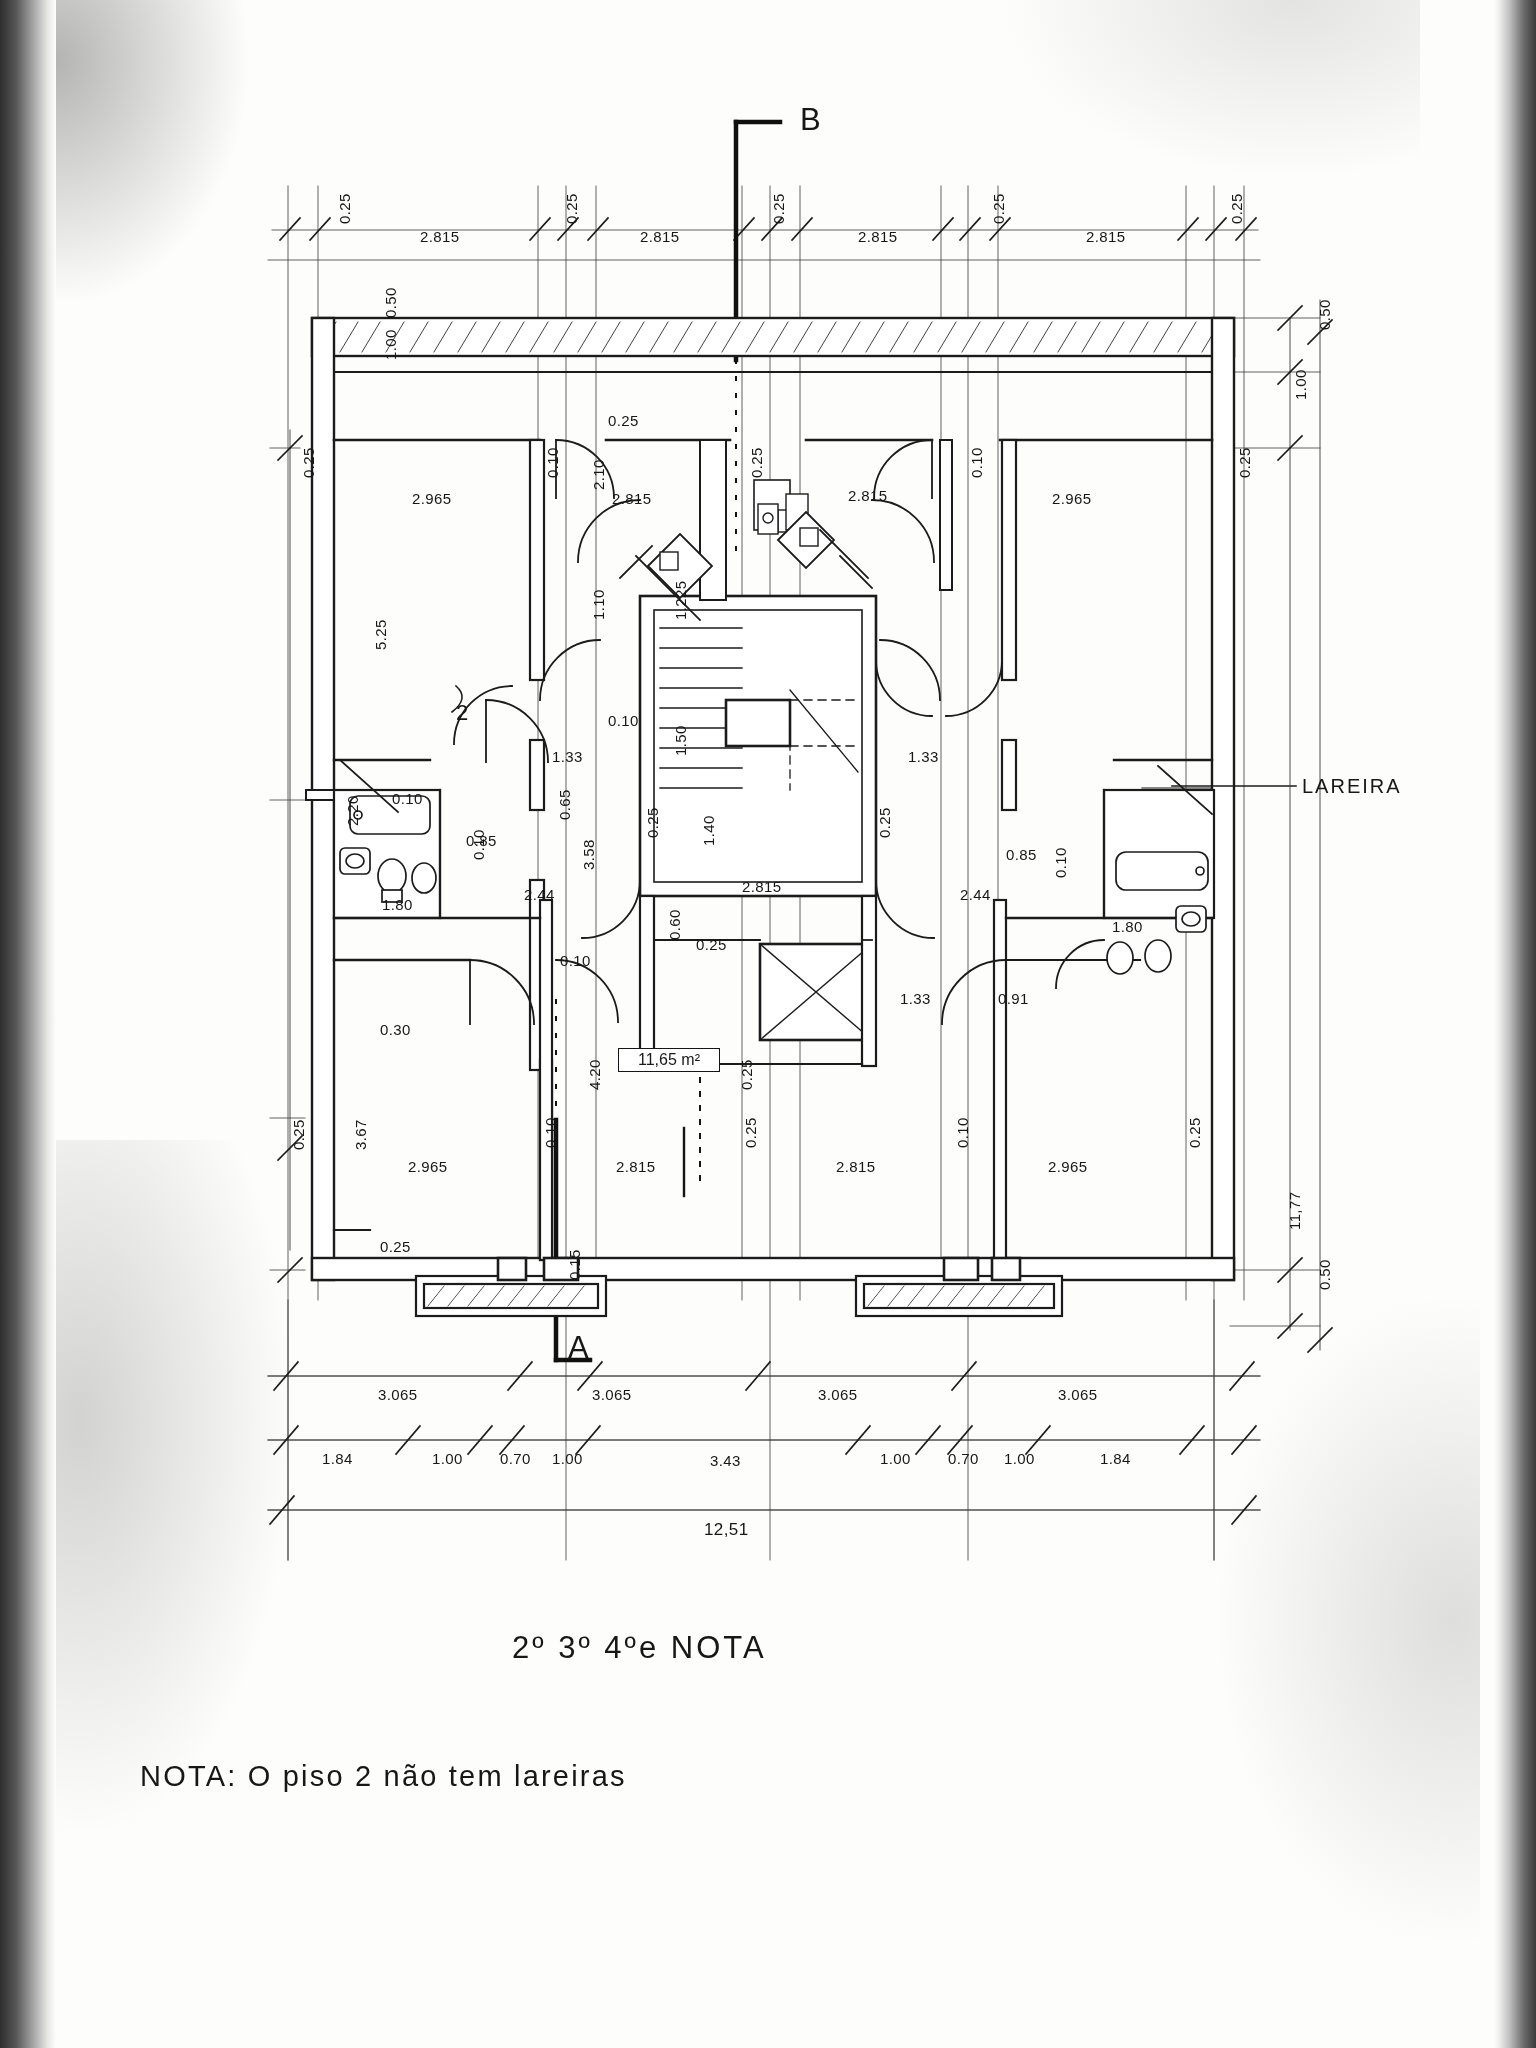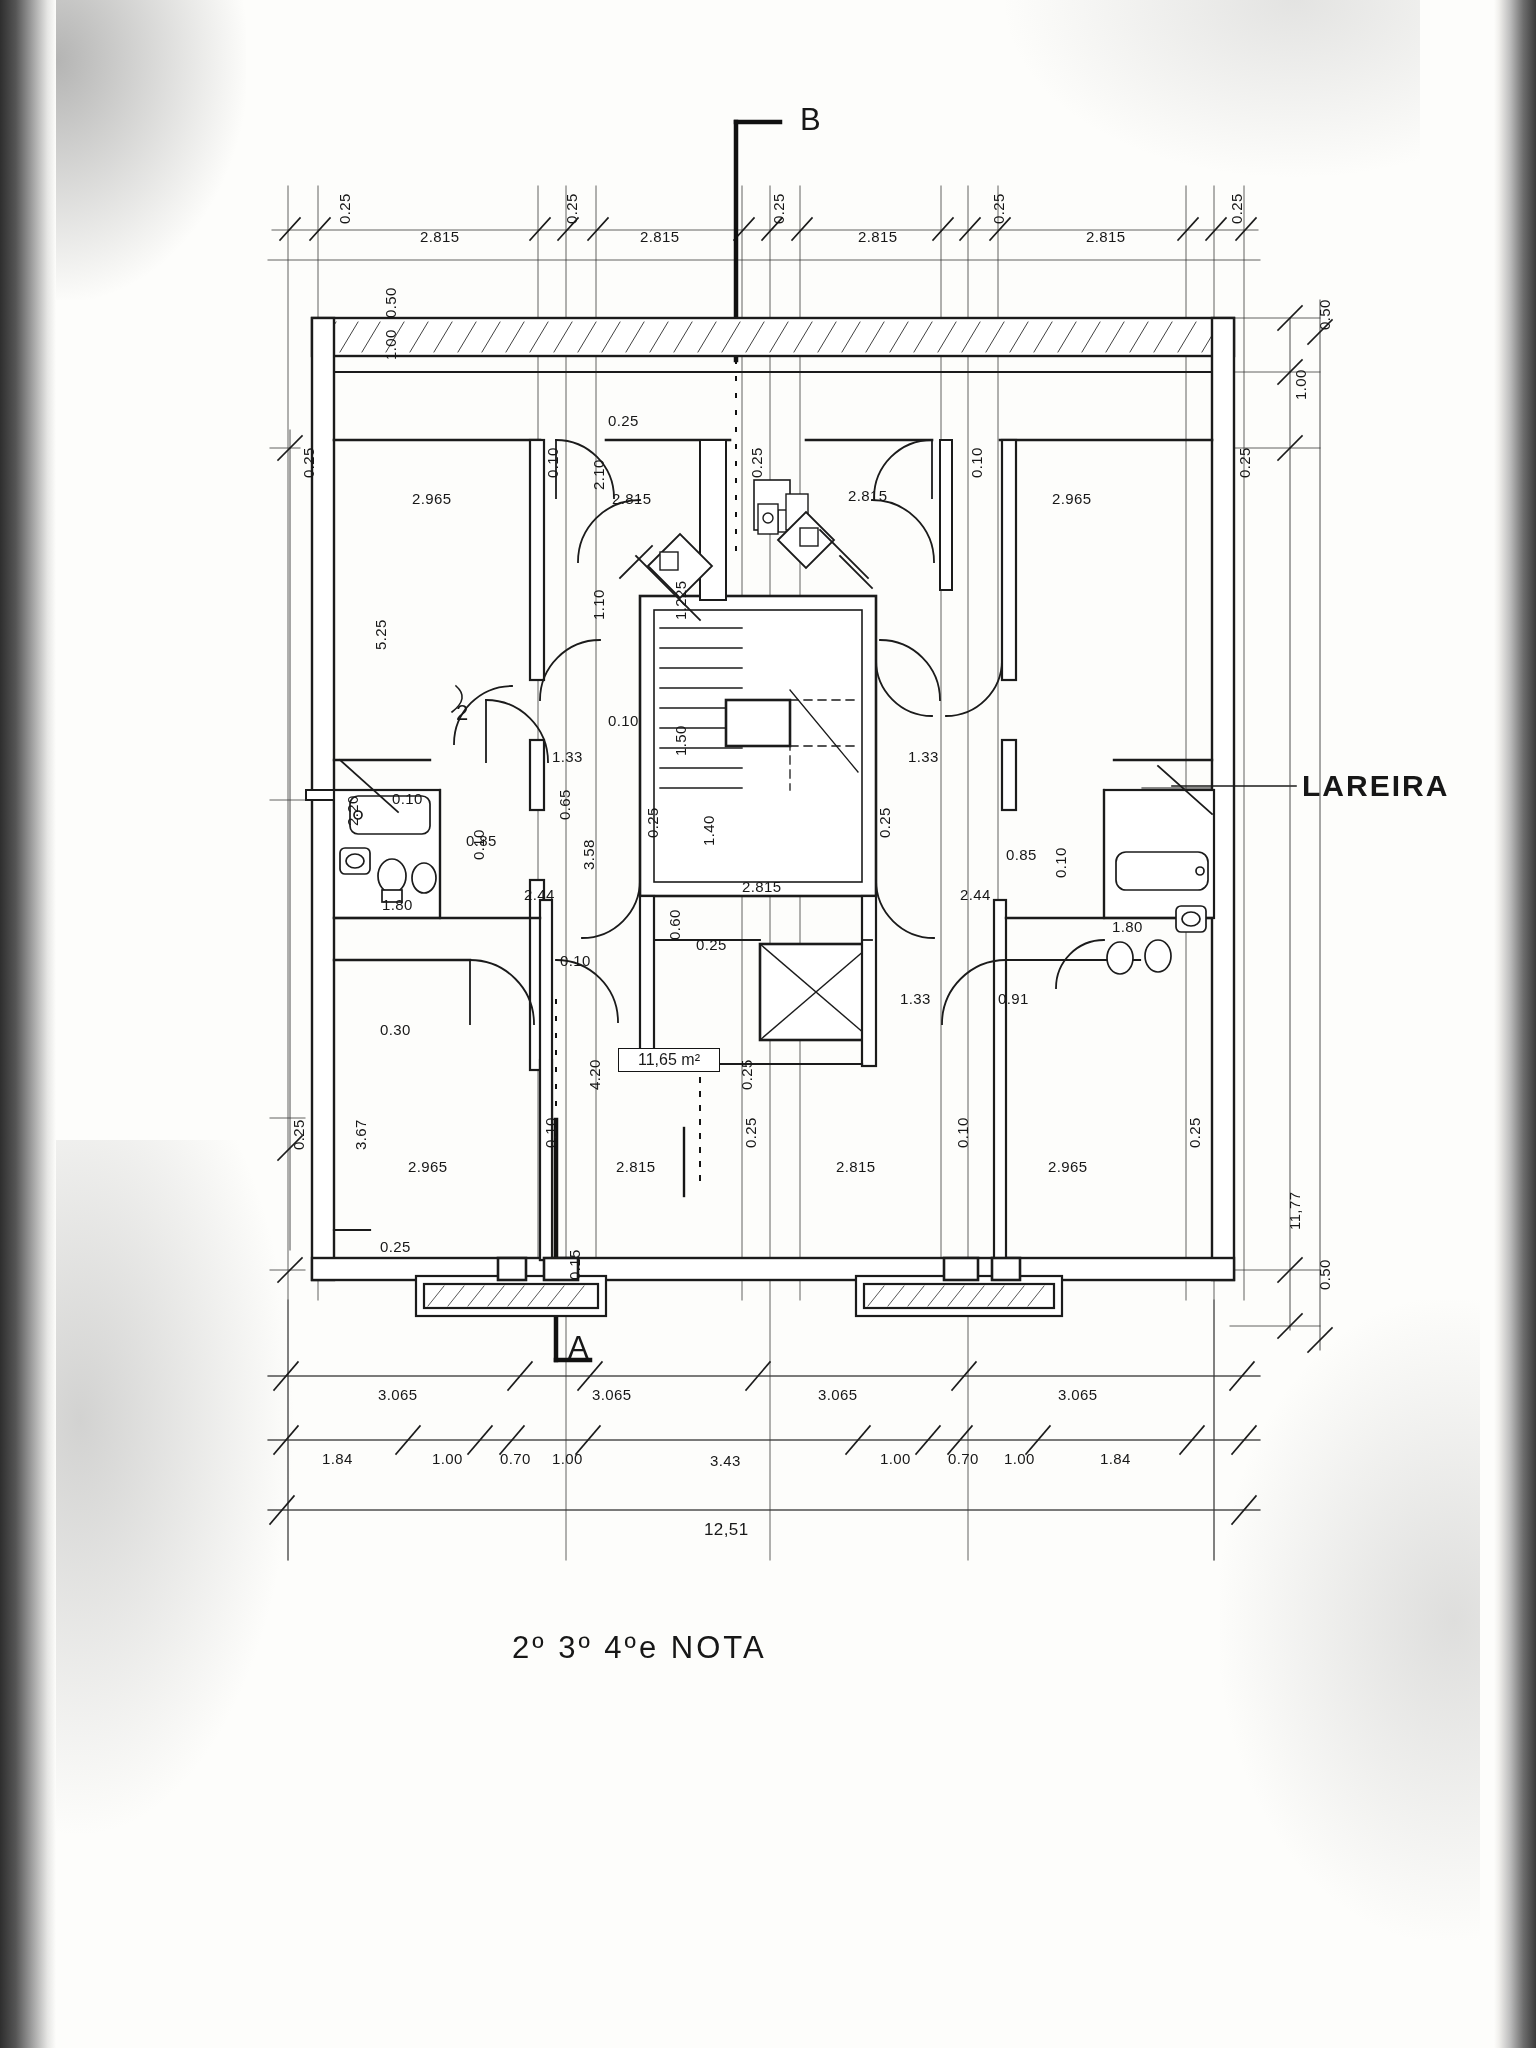--- a/index.html
+++ b/index.html
@@ -31,21 +31,21 @@
   #drawing{position:absolute;left:0;top:0;width:1536px;height:2048px;}
   svg{display:block;}
 
   
   .lbl{position:absolute;white-space:nowrap;color:#171717;
        font-family:"Liberation Sans",sans-serif;}
   .dim{font-size:15px;letter-spacing:.4px;}
   .dim-v{font-size:15px;letter-spacing:.4px;transform-origin:left top;
          transform:rotate(-90deg);}
   .big{font-size:31px;letter-spacing:3px;}
-  .mid{font-size:30px;letter-spacing:2px;font-weight:bold;}
+  .mid{font-size:20px;letter-spacing:2px;}
   .note{font-size:29px;letter-spacing:2.2px;}
   .areabox{position:absolute;border:1.6px solid #151515;padding:2px 19px;
            font-size:16px;background:#fff;}
 </style>
 </head>
 <body>
 
 <div id="page">
   <div class="smudge sm1"></div>
   <div class="smudge sm2"></div>
@@ -529,13 +529,14 @@
   <div class="lbl dim" style="left:696px;top:936px;">0.25</div>
   <div class="lbl dim" style="left:900px;top:990px;">1.33</div>
   <div class="lbl dim" style="left:998px;top:990px;">0.91</div>
   <div class="lbl dim-v" style="left:738px;top:1090px;">0.25</div>
   <div class="lbl dim" style="left:380px;top:1238px;">0.25</div>
   <div class="lbl dim-v" style="left:566px;top:1280px;">0.15</div>
   <div class="lbl dim" style="left:392px;top:790px;">0.10</div>
   <div class="lbl dim-v" style="left:962px;top:486px;opacity:0;"></div>
 
   <div class="lbl big" style="left:512px;top:1630px;">2º 3º  4ºe NOTA</div>
+  <div class="lbl note" style="left:140px;top:1760px;">NOTA: O piso 2 não tem lareiras</div>
 </div>
 
 </body></html>

